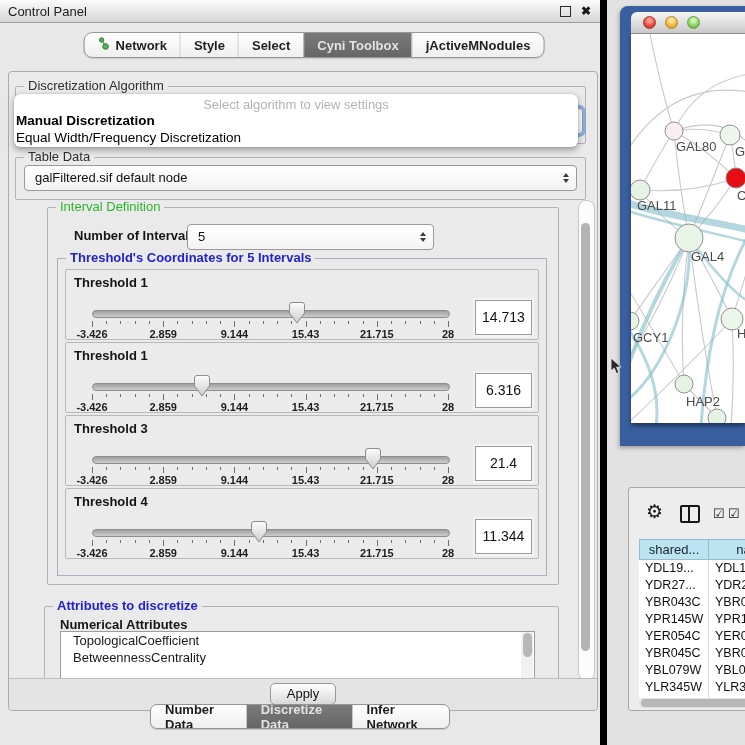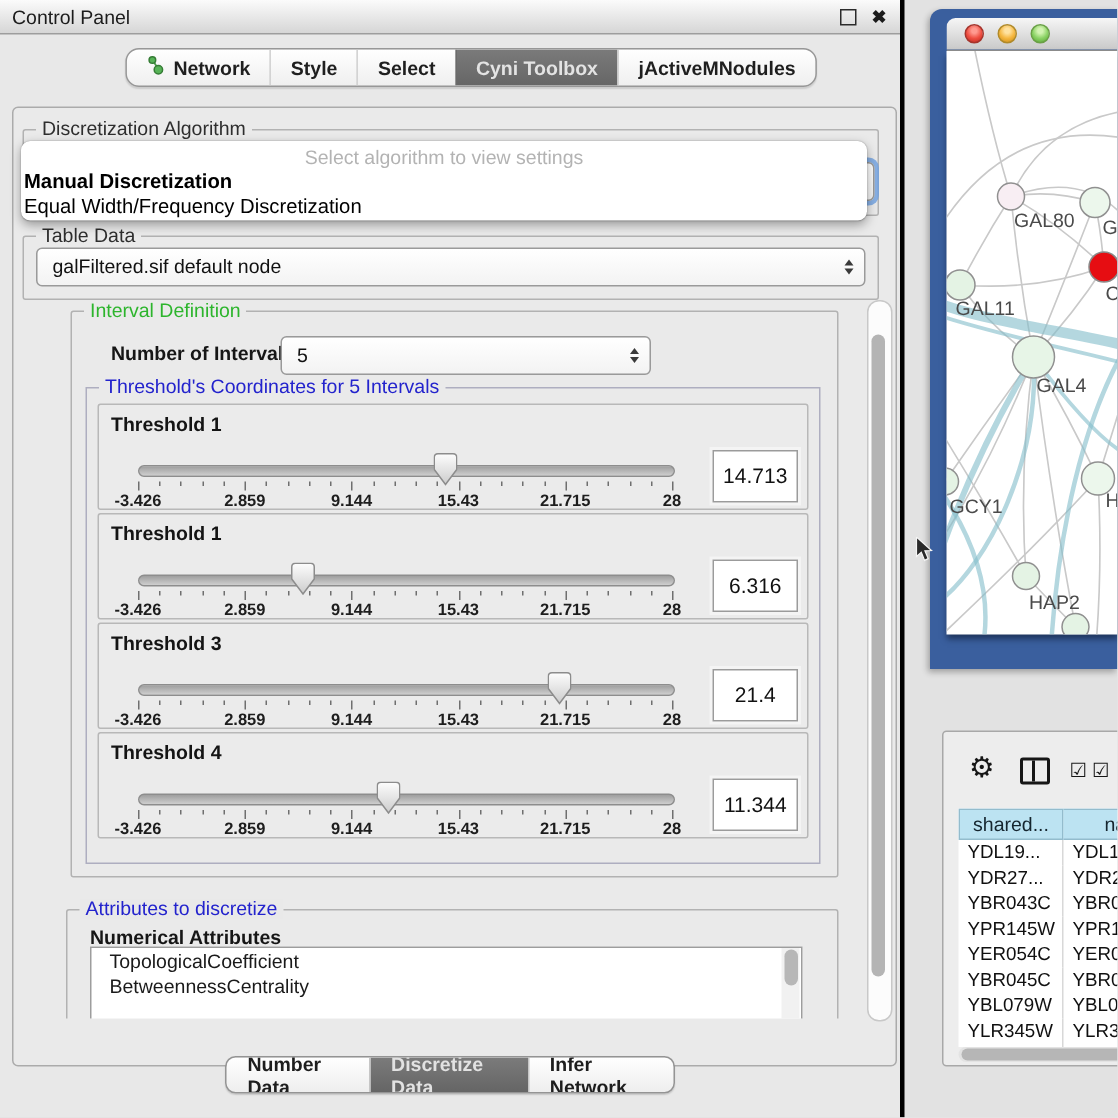--- a/index.html
+++ b/index.html
@@ -1,34 +1,34 @@
 <!DOCTYPE html>
 <html><head>
 <meta charset="utf-8">
 <style>
   html,body{margin:0;padding:0;background:#e3e3e3;font-family:"Liberation Sans",sans-serif;}
   #stage{position:relative;width:745px;height:745px;overflow:hidden;background:#e2e2e2;}
   
-  .control-panel{position:absolute;left:0;top:0;width:600px;height:745px;background:#e8e8e8;border-right:3px solid #000000;}
+  .control-panel{position:absolute;left:0;top:0;width:600px;height:745px;background:#e8e8e8;border-right:7px solid #000000;}
   .cp-titlebar{position:absolute;left:0;top:0;width:100%;height:22px;background:linear-gradient(#fbfbfb,#d6d6d6);border-bottom:1px solid #9d9d9d;display:flex;align-items:center;}
   .cp-title{font-size:13px;color:#1c1c1c;padding-left:8px;flex:1;}
   .float-btn{width:9px;height:9px;border:1.6px solid #2b2b2b;margin-right:10px;background:transparent;}
   .close-btn{font-size:12px;font-weight:bold;color:#1b1b1b;margin-right:9px;line-height:10px;}
   
   .top-tabs{position:absolute;top:32px;left:50%;transform:translateX(-50%);margin-left:14px;display:flex;height:24px;border:1px solid #979797;border-radius:9px;overflow:hidden;background:linear-gradient(#ffffff,#efefef);box-shadow:0 1px 1px rgba(0,0,0,.12);justify-content:flex-end;}
   .tab{display:flex;align-items:center;padding:0 13px;font-size:13px;font-weight:bold;color:#1f1f1f;border-left:1px solid #cfcfcf;white-space:nowrap;}
   .tab:first-child{border-left:none;}
   .tab.selected{background:linear-gradient(#7a7a7a,#666666);color:#e3e3e3;border-left-color:#5c5c5c;}
   .tab .net-ic{margin-right:6px;}
   
   .main-frame{position:absolute;left:8px;top:71px;width:588px;height:638px;background:#eaeaea;border:1px solid #ababab;border-radius:4px;}
   .groupbox{position:absolute;border:1px solid #b2b2b2;border-radius:2px;}
   .legend{position:absolute;top:-8px;left:8px;background:#eaeaea;padding:0 4px;font-size:13px;line-height:14px;white-space:nowrap;}
   .legend.green{color:#2db52d;}
-  .legend.blue{color:#2323cd;}
+  .legend.blue{color:#2323cd;font-weight:bold;}
   .legend.dark{color:#2e2e2e;}
   
   .combo{position:absolute;background:linear-gradient(#ffffff,#f3f3f3);border:1px solid #9a9a9a;border-radius:4px;font-size:13px;color:#111;}
   .combo .combo-text{position:absolute;left:10px;top:0;line-height:23px;}
   .stepper{position:absolute;right:7px;top:50%;transform:translateY(-50%);display:flex;flex-direction:column;gap:2px;}
   .stepper .up{width:0;height:0;border-left:3.5px solid transparent;border-right:3.5px solid transparent;border-bottom:4px solid #3a3a3a;}
   .stepper .dn{width:0;height:0;border-left:3.5px solid transparent;border-right:3.5px solid transparent;border-top:4px solid #3a3a3a;}
   .focus-ring{box-shadow:0 0 0 3px rgba(110,160,225,.8);}
   
   .algo-popup{position:absolute;left:5px;top:22px;width:564px;height:53px;background:#ffffff;border-radius:6px;box-shadow:0 3px 7px rgba(0,0,0,.35),0 0 1px rgba(0,0,0,.4);z-index:30;}
@@ -387,20 +387,23 @@
               <span class="thumb" style="position:absolute;left:1.5px;top:1px;width:9px;height:24px;background:#b7b7b7;border-radius:5px;display:block;"></span>
             </div>
         </div>
 
       </div>
 
       <div class="v-scrollbar">
         <div class="thumb"></div>
       </div>
 
+      <div class="apply-strip">
+        <div class="apply-btn">Apply</div>
+      </div>
     </div>
 
     <div class="bottom-tabs">
       <div class="btab">
           <span>Number Data</span>
         </div>
       <div class="btab selected">
           <span>Discretize Data</span>
         </div>
       <div class="btab">

